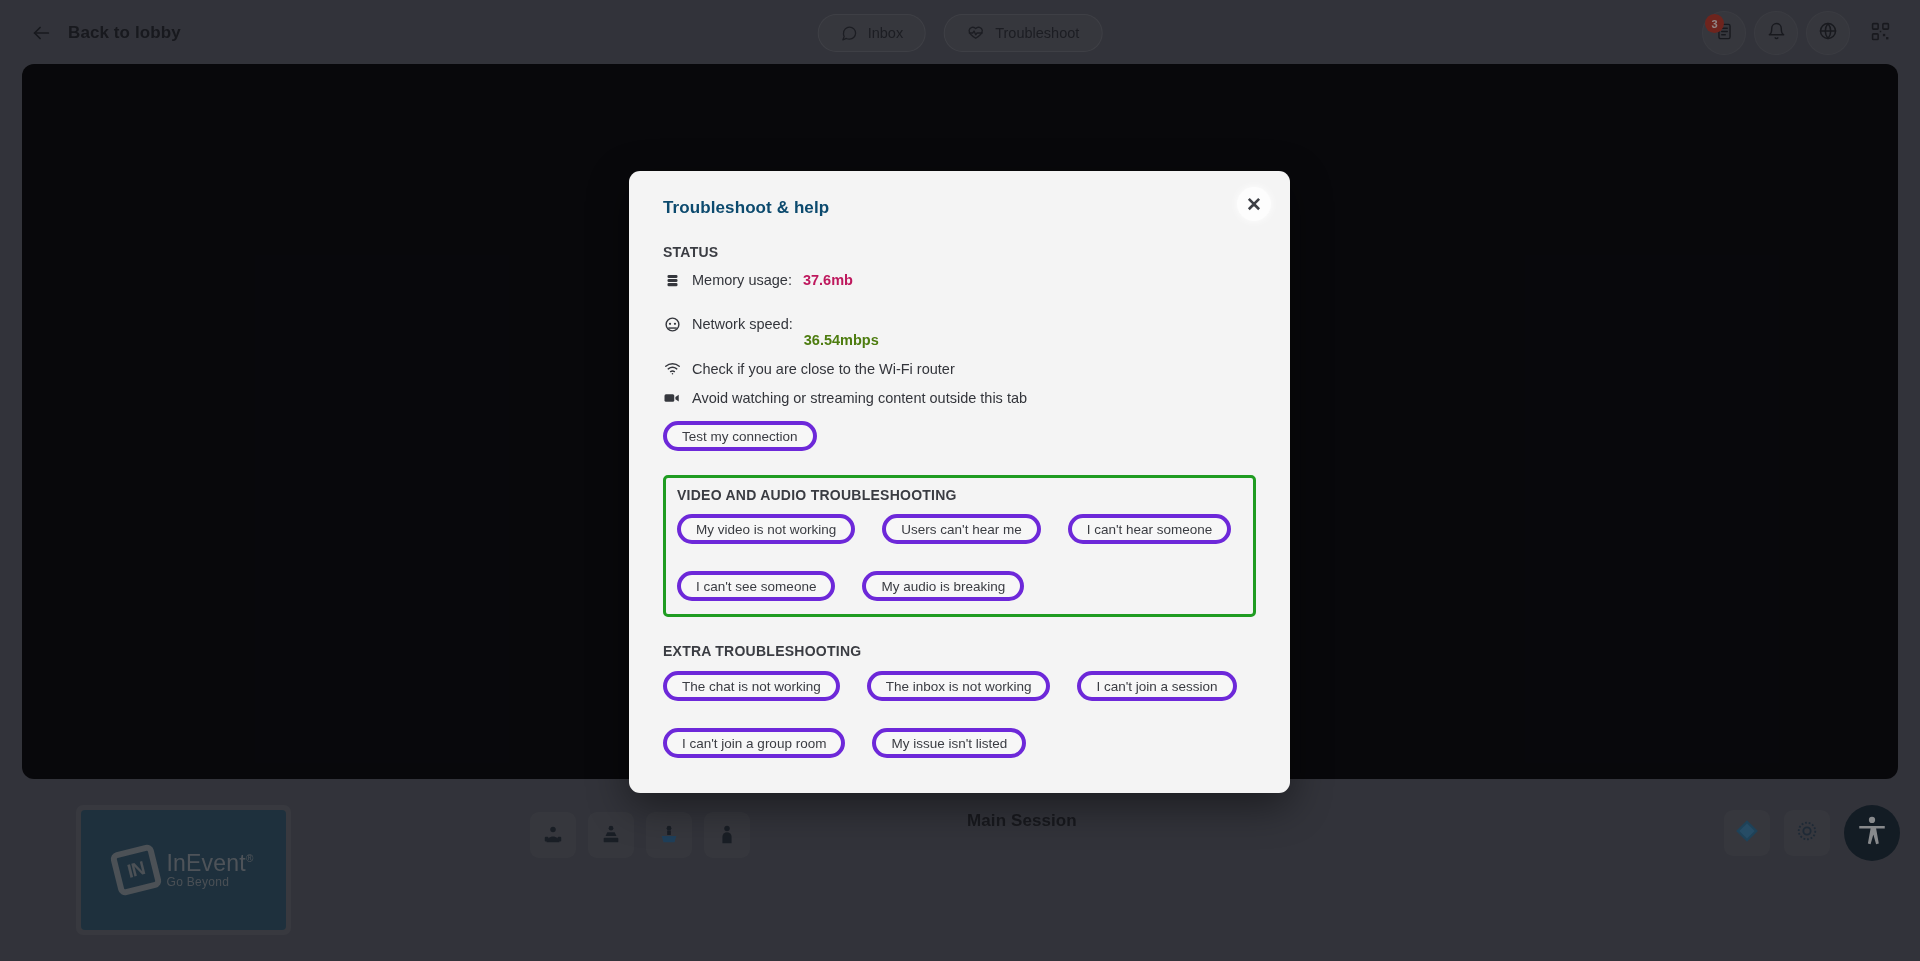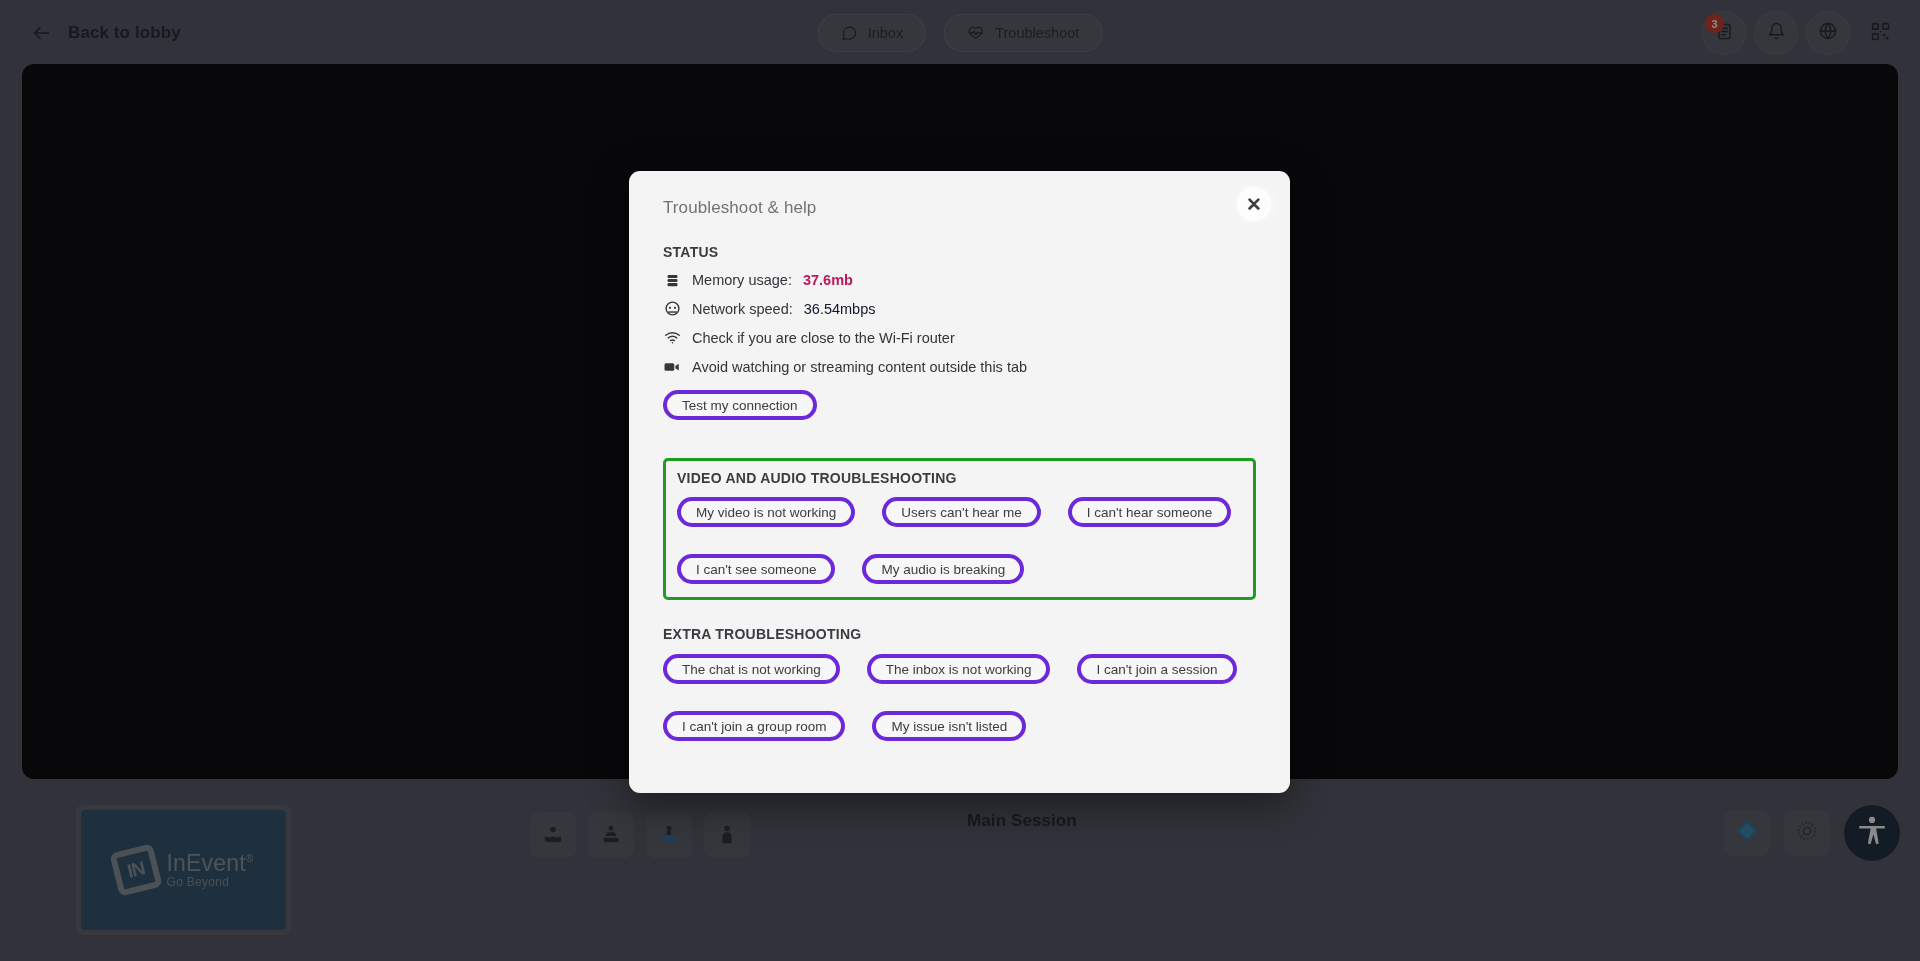--- a/index.html
+++ b/index.html
@@ -162,57 +162,57 @@
     position: absolute; top: 16px; right: 19px;
     width: 34px; height: 34px; border-radius: 50%;
     display: flex; align-items: center; justify-content: center;
     background: #fdfdfd;
     color: #3d3f45;
     font-size: 19px; font-weight: 600;
     cursor: pointer;
     box-shadow: 0 0 9px rgba(255,255,255,.9);
   }
   .modal-title {
-    font-size: 17px; font-weight: 400; color: #737373;
+    font-size: 17px; font-weight: 700; color: #0c4a6e;
     letter-spacing: .1px;
   }
   .modal-sub {
     font-size: 14.5px; color: #43454b;
     margin: 8px 0 0 4px;
   }
   .sec-head {
     font-size: 14px; font-weight: 700; color: #3a3c42;
     letter-spacing: .25px;
     margin-top: 26px;
   }
   .info-row {
     display: flex; align-items: center; gap: 11px;
     margin-top: 12px;
     font-size: 14.5px; color: #33353b;
   }
   .info-row .ico { width: 18px; display: flex; justify-content: center; color: #35373d; }
   .info-row b { font-weight: 700; color: #be185d; }
-  .val-green { color: #0f172a; font-weight: 400; }
+  .val-green { color: #4d7c0f; font-weight: 700; margin-top: 32px; }
 
   .chip {
     display: inline-flex; align-items: center;
     height: 30px; padding: 0 15px;
     border: 4px solid #6d28d9;
     border-radius: 16px;
     background: #f7f7f7;
     font-size: 13.5px; color: #3a3c42;
     cursor: pointer;
     white-space: nowrap;
   }
   .chip-row { display: flex; flex-wrap: wrap; gap: 27px; margin-top: 12px; }
 
   .test-btn-wrap { margin-top: 14px; }
 
   .highlight-box {
-    margin-top: 38px;
+    margin-top: 24px;
     border: 3px solid #1f9c21;
     border-radius: 5px;
     padding: 9px 11px 13px 11px;
   }
   .highlight-box .sec-head { margin-top: 0; }
   .highlight-box .chip-row { margin-top: 11px; }
 </style>
 </head>
 <body>
 

